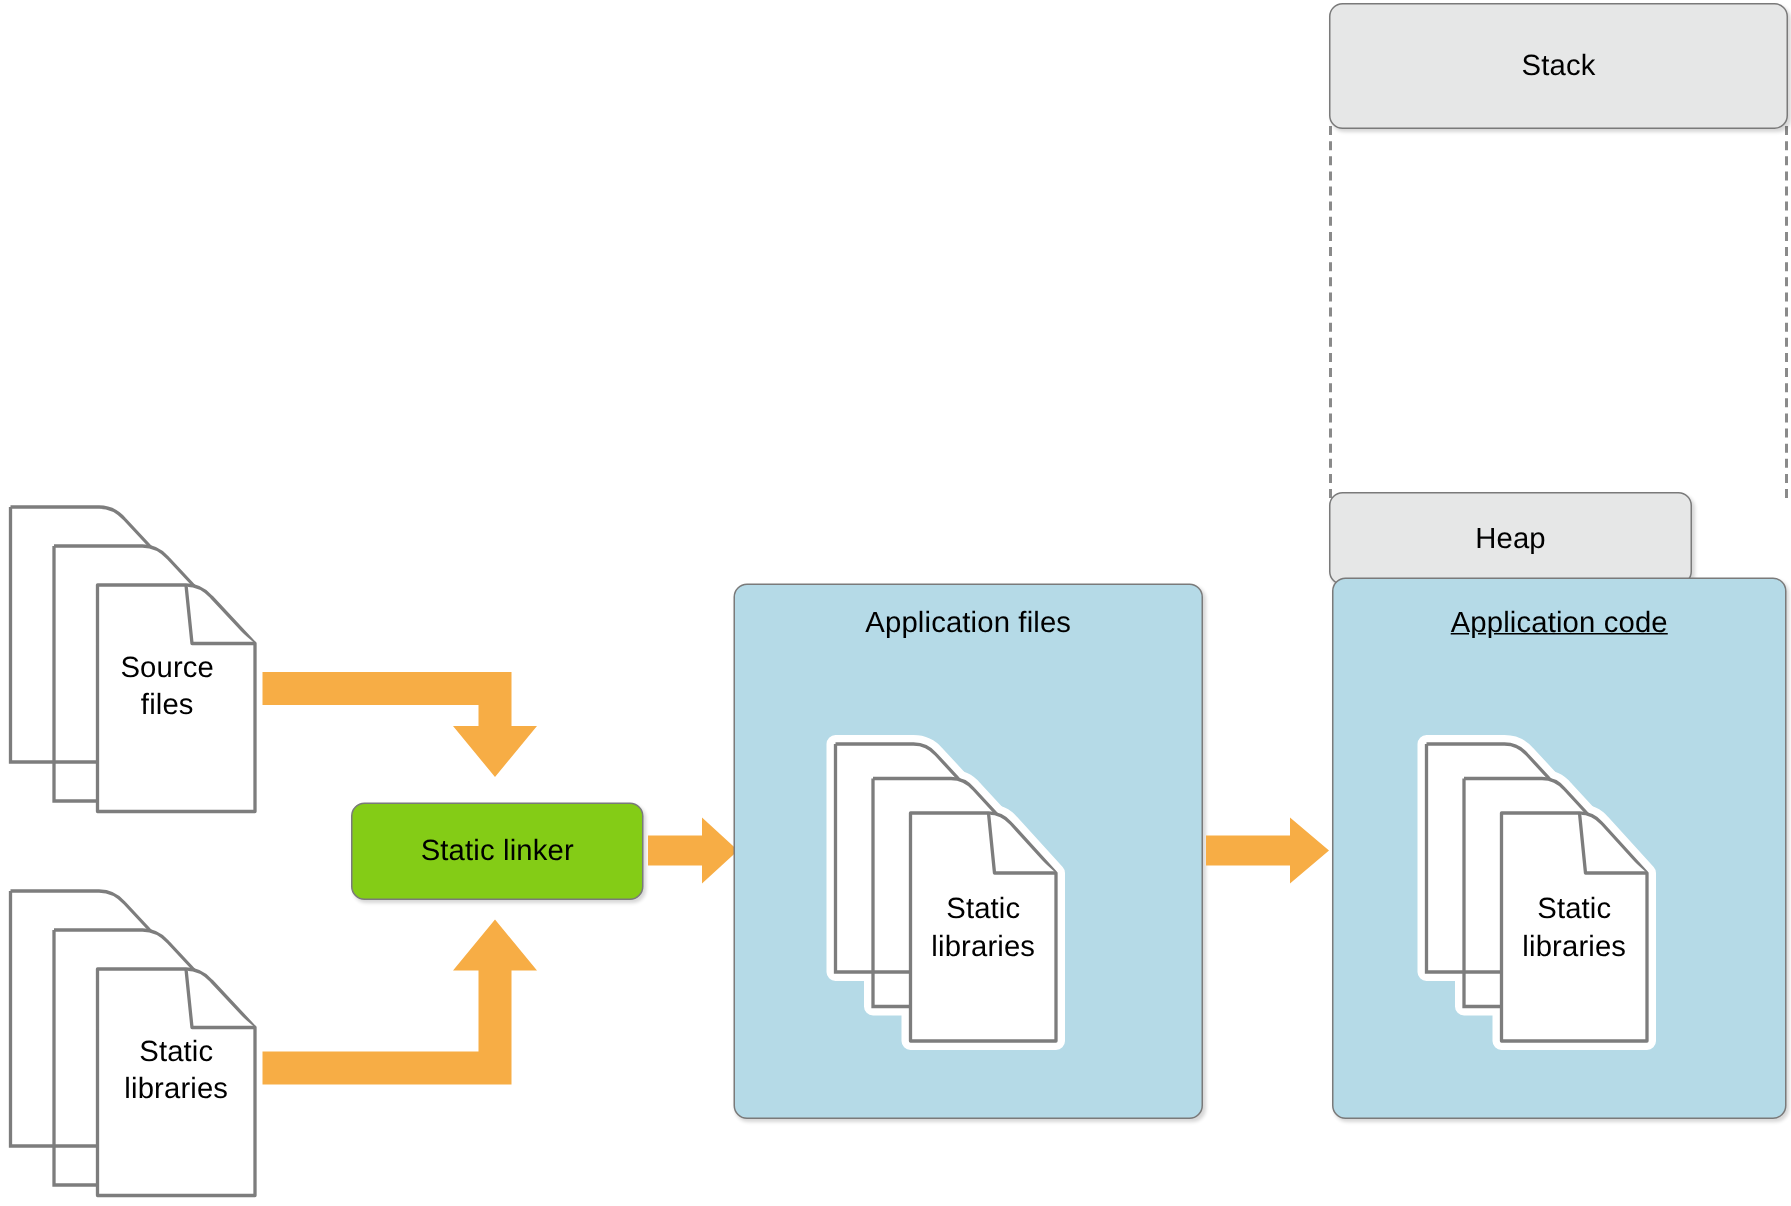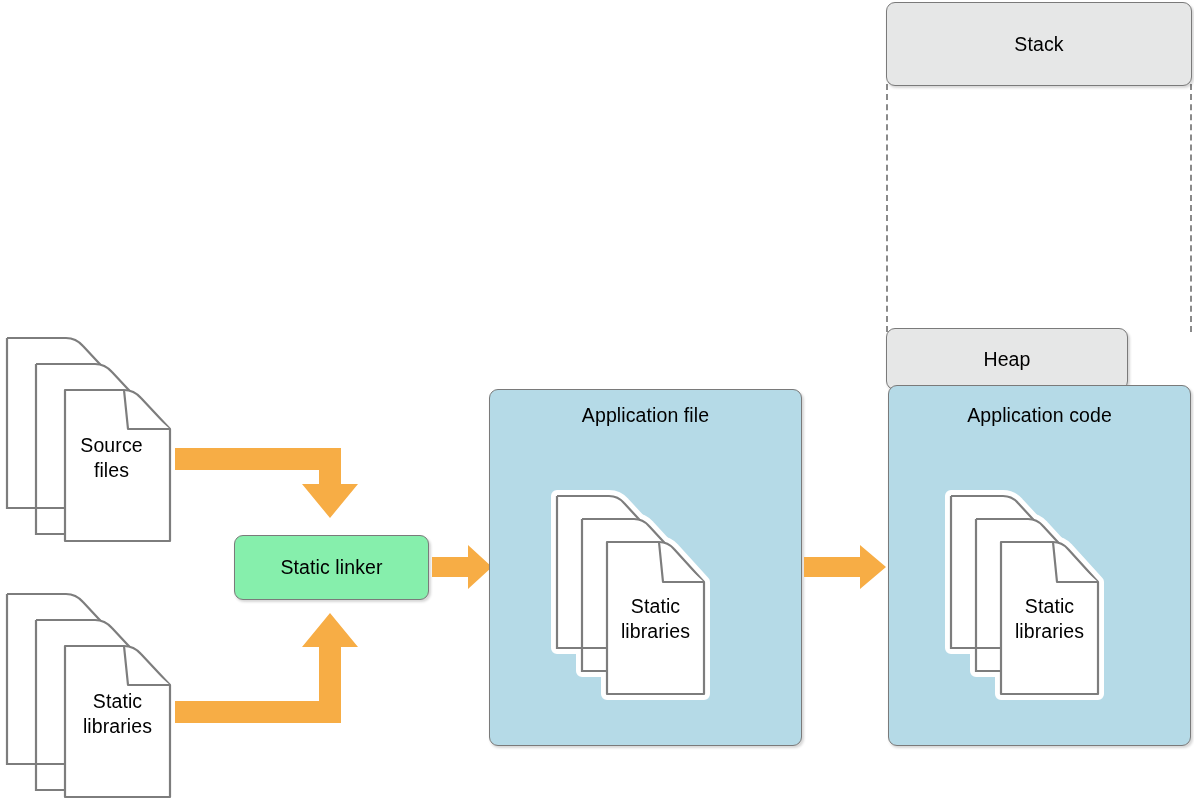--- a/index.html
+++ b/index.html
@@ -29,21 +29,21 @@
   }
 
   
   .roundbox {
     border: 1.4px solid #7a7a7a;
     border-radius: 9px;
     box-shadow: 1.5px 2px 2.5px rgba(0,0,0,0.16);
   }
   .box-blue  { background: #b5dae7; }
   .box-gray  { background: #e6e7e7; }
-  .box-salmon{ background: #86efac; }
+  .box-salmon{ background: #84cc16; }
 
   .box-title {
     position: absolute;
     left: 0; right: 0;
     text-align: center;
   }
 
   
   .arrow-svg { display: block; overflow: visible; }
 
@@ -111,21 +111,21 @@
     <div class="label" style="position:absolute; left:0; right:0; top:19px;">Static linker</div>
   </div>
 
   <div class="abs" style="left:432px; top:545px;">
     <svg class="arrow-svg" width="62" height="48" viewBox="0 0 62 48">
       <path d="M0,12 L36,12 L36,0 L60,22 L36,44 L36,32 L0,32 Z" fill="#f7ad45"></path>
     </svg>
   </div>
 
   <div class="roundbox box-blue abs" style="left:489px; top:389px; width:313px; height:357px;">
-    <div class="box-title label" style="top:13px;">Application file</div>
+    <div class="box-title label" style="top:13px;">Application files</div>
   </div>
 
   <div class="docstack abs" style="left:551px; top:488px;">
     <svg width="200" height="230" viewBox="0 0 200 230" aria-hidden="true">
       <g stroke="#ffffff" stroke-width="12" fill="#ffffff" stroke-linejoin="round">
         <path d="M6,8 L58,8 Q67,8 73,15 L109,54 Q115,61 115,70 L115,160 L88,160 L6,160 Z"></path>
         <path d="M31,31 L83,31 Q92,31 98,38 L134,77 Q140,84 140,93 L140,183 L113,183 L31,183 Z"></path>
         <path d="M56,54 L108,54 Q117,54 123,61 L153,94 L153,206 L56,206 Z"></path>
       </g>
 
@@ -153,21 +153,21 @@
 
   <div class="roundbox box-gray abs" style="left:886px; top:2px; width:306px; height:84px;">
     <div class="box-title label" style="top:29px;">Stack</div>
   </div>
 
   <div class="roundbox box-gray abs" style="left:886px; top:328px; width:242px; height:62px;">
     <div class="box-title label" style="top:18px;">Heap</div>
   </div>
 
   <div class="roundbox box-blue abs" style="left:888px; top:385px; width:303px; height:361px;">
-    <div class="box-title label" style="top:17px;">Application code</div>
+    <div class="box-title label" style="top:17px;text-decoration:underline;">Application code</div>
   </div>
 
   <div class="docstack abs" style="left:945px; top:488px;">
     <svg width="200" height="230" viewBox="0 0 200 230" aria-hidden="true">
       <g stroke="#ffffff" stroke-width="12" fill="#ffffff" stroke-linejoin="round">
         <path d="M6,8 L58,8 Q67,8 73,15 L109,54 Q115,61 115,70 L115,160 L88,160 L6,160 Z"></path>
         <path d="M31,31 L83,31 Q92,31 98,38 L134,77 Q140,84 140,93 L140,183 L113,183 L31,183 Z"></path>
         <path d="M56,54 L108,54 Q117,54 123,61 L153,94 L153,206 L56,206 Z"></path>
       </g>
       <path d="M6,8 L58,8 Q67,8 73,15 L109,54 Q115,61 115,70 L115,160 L88,160" fill="#ffffff" stroke="#7d7d7d" stroke-width="2.2" stroke-linejoin="round"></path>

